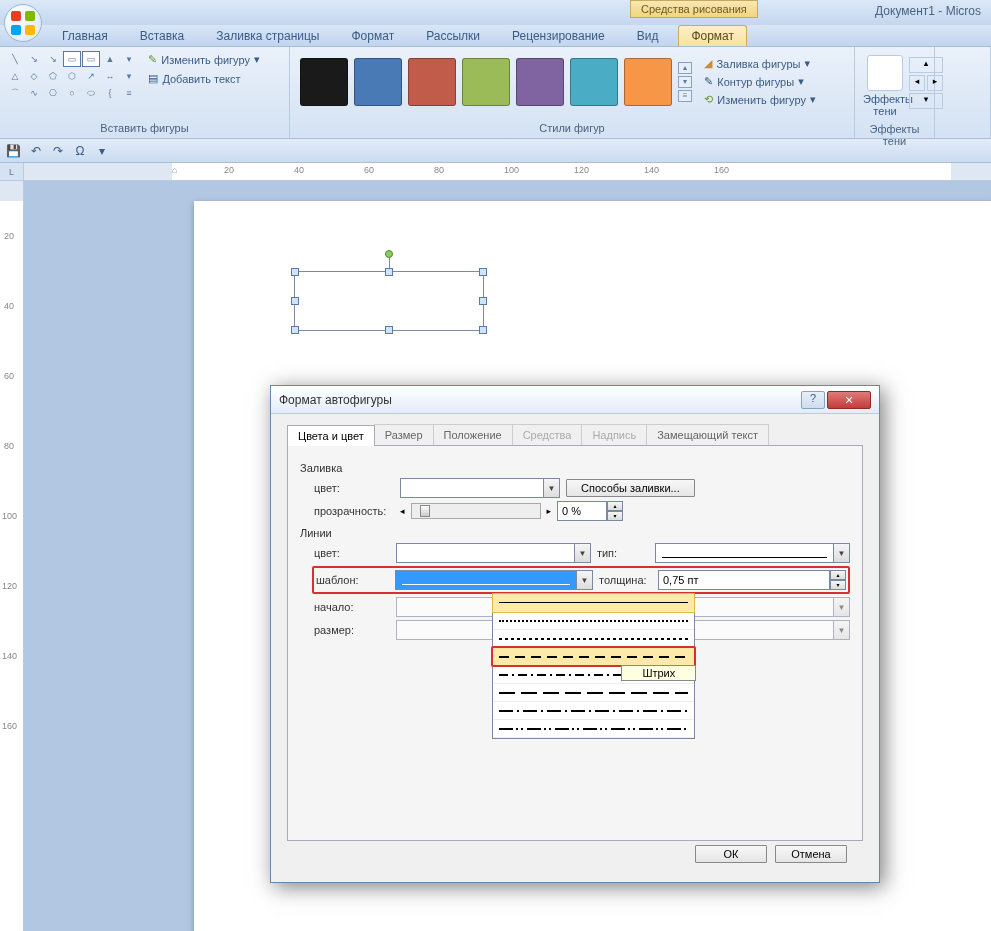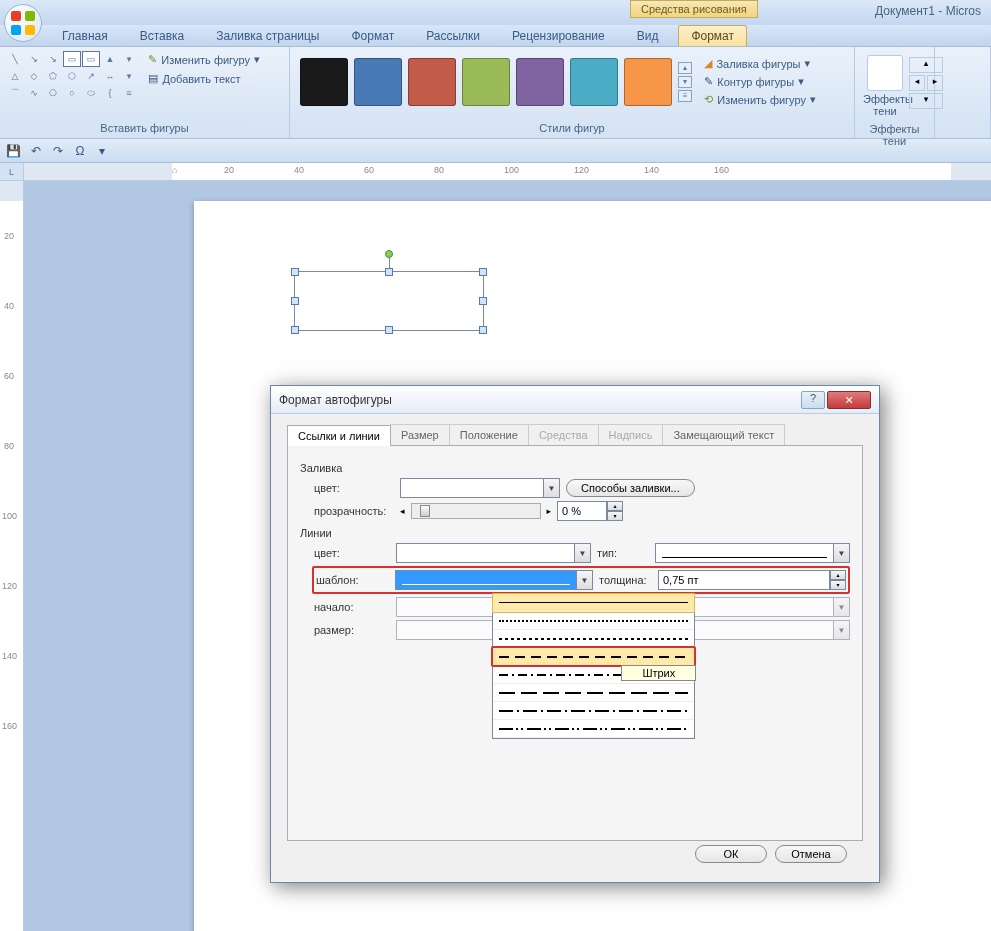--- a/index.html
+++ b/index.html
@@ -80,21 +80,21 @@
   .dlg-content { background: #fff; border: 1px solid #aab; border-top: none; padding: 10px 12px; height: 395px; background: #f5f5f5; }
   .section-label { font-size: 11px; color: #333; margin: 6px 0 4px; }
   .form-row { display: flex; align-items: center; gap: 6px; margin: 3px 0 3px 14px; font-size: 11px; }
   .form-label { width: 80px; color: #333; }
   .combo { height: 20px; border: 1px solid #7a8aa0; background: #fff; display: flex; align-items: center; position: relative; }
   .combo .arrow { width: 16px; height: 100%; border-left: 1px solid #7a8aa0; background: linear-gradient(#f5f5f5,#ddd); display: flex; align-items: center; justify-content: center; font-size: 8px; color: #444; }
   .spinner { display: flex; }
   .spinner input { width: 50px; height: 20px; border: 1px solid #7a8aa0; font-size: 11px; padding: 0 4px; }
   .spinner .spin-btns { display: flex; flex-direction: column; }
   .spinner .spin-btns div { width: 16px; height: 10px; border: 1px solid #7a8aa0; background: linear-gradient(#f5f5f5,#ddd); font-size: 6px; text-align: center; line-height: 8px; }
-  .btn { padding: 2px 14px; background: linear-gradient(#f8f8f8,#e5e5e5); border: 1px solid #888; border-radius: 9px; font-size: 11px; cursor: pointer; }
+  .btn { padding: 2px 14px; background: linear-gradient(#f8f8f8,#e5e5e5); border: 1px solid #888; border-radius: 1px; font-size: 11px; cursor: pointer; }
   .slider { width: 130px; height: 16px; position: relative; border: 1px solid #aaa; background: #eee; }
   .slider .thumb { position: absolute; left: 8px; top: 1px; width: 10px; height: 12px; background: linear-gradient(#fff,#ccc); border: 1px solid #888; }
   .red-box { border: 2px solid #d63030; border-radius: 2px; }
   .highlight-row { background: #3399ff; }
   .dropdown-panel { position: absolute; left: 96px; top: 22px; width: 203px; background: #fff; border: 1px solid #7a8aa0; z-index: 5; }
   .dash-item { height: 18px; border-bottom: 1px solid #eee; display: flex; align-items: center; padding: 0 6px; position: relative; }
   .dash-item.hover { background: #fde9a8; outline: 1px solid #e0b84a; }
   .dlg-footer { display: flex; justify-content: flex-end; gap: 8px; padding: 4px 16px 0; }
   .tooltip { position: absolute; background: #ffffe1; border: 1px solid #888; padding: 1px 20px; font-size: 11px; }
 
@@ -285,21 +285,21 @@
 <div class="dialog">
   <div class="dlg-title">
     <span class="dlg-title-text">Формат автофигуры</span>
     <div class="dlg-btns">
       <div class="dlg-help">?</div>
       <div class="dlg-close">✕</div>
     </div>
   </div>
   <div class="dlg-body">
     <div class="dlg-tabs">
-      <div class="dlg-tab active">Ссылки и линии</div>
+      <div class="dlg-tab active">Цвета и цвет</div>
       <div class="dlg-tab">Размер</div>
       <div class="dlg-tab">Положение</div>
       <div class="dlg-tab disabled">Средства</div>
       <div class="dlg-tab disabled">Надпись</div>
       <div class="dlg-tab">Замещающий текст</div>
     </div>
     <div class="dlg-content">
 
       <div class="section-label">Заливка</div>
       <div class="form-row">

